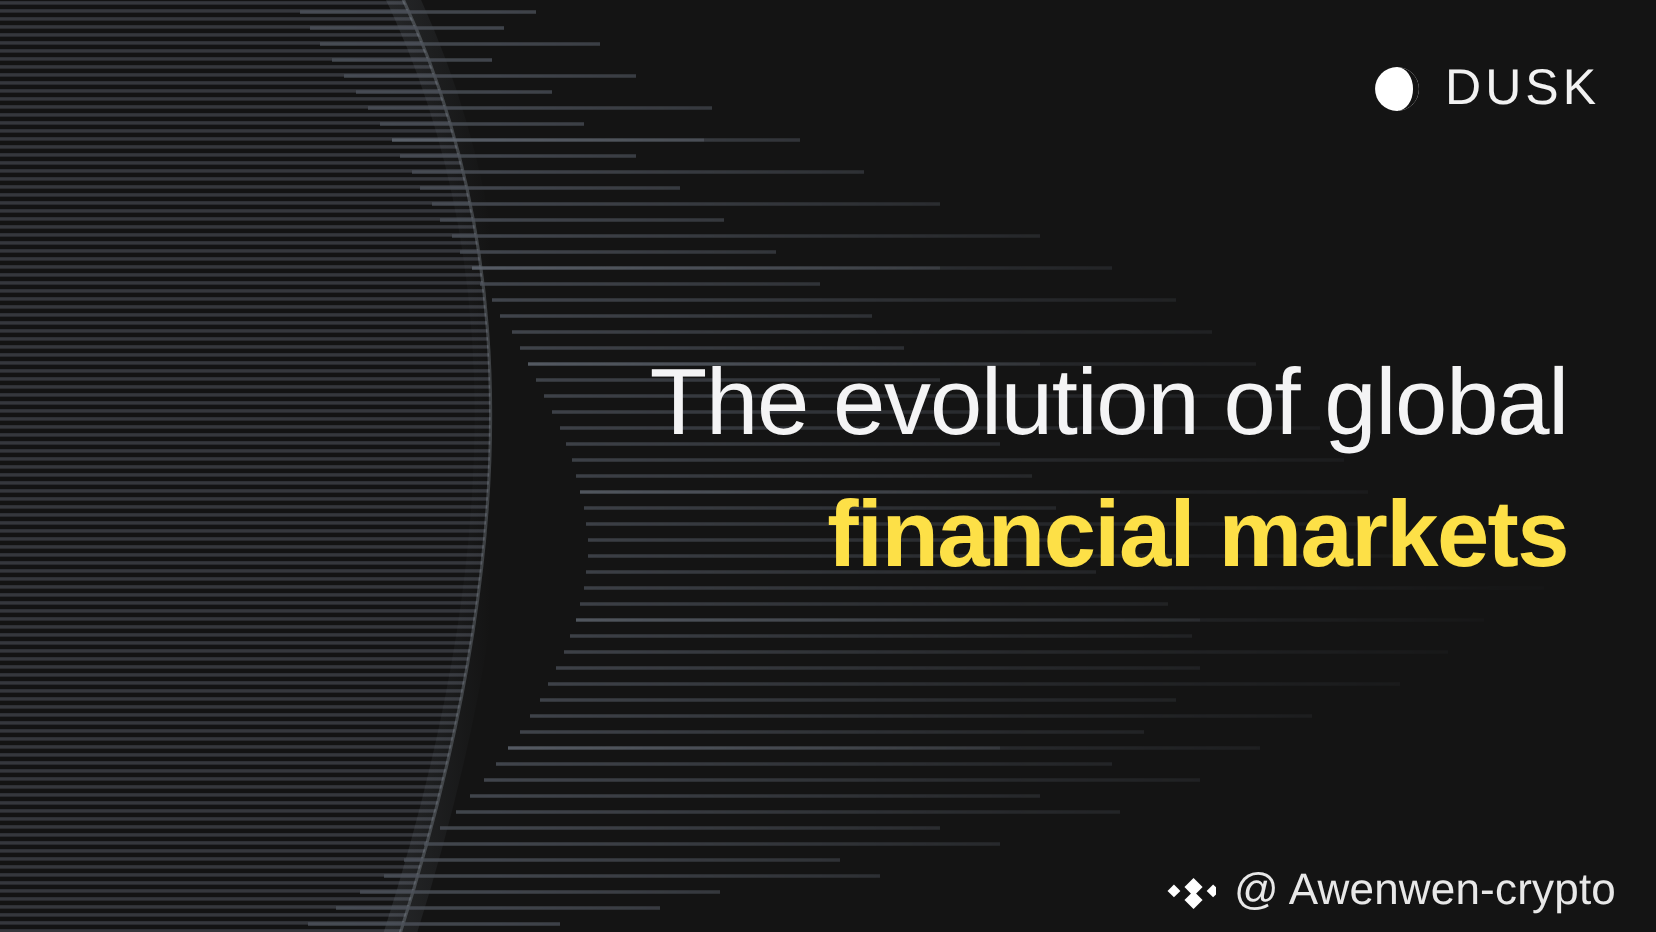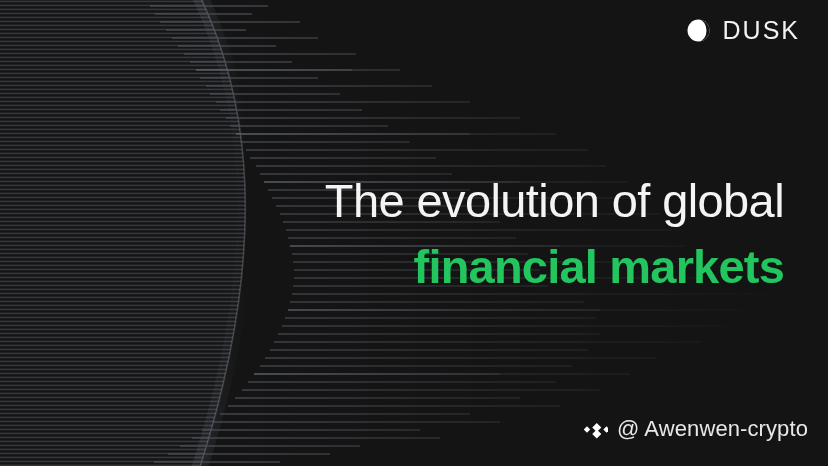--- a/index.html
+++ b/index.html
@@ -23,21 +23,21 @@
     position: absolute;
     inset: 0;
     width: 828px;
     height: 466px;
     display: block;
   }
 
   
   .brand {
     position: absolute;
-    top: 17px;
+    top: 31px;
     right: 28px;
     display: flex;
     align-items: center;
     gap: 11px;
   }
   .brand-mark {
     width: 27px;
     height: 27px;
     display: block;
   }
@@ -63,30 +63,30 @@
     font-size: 47px;
     line-height: 66px;
     white-space: nowrap;
     letter-spacing: -0.6px;
   }
   .headline-line.primary {
     color: #f4f4f5;
     font-weight: 400;
   }
   .headline-line.accent {
-    color: #22c55e;
+    color: #fde047;
     font-weight: 700;
     letter-spacing: -0.8px;
   }
 
   
   .watermark {
     position: absolute;
     right: 20px;
-    bottom: 24px;
+    bottom: 8px;
     display: flex;
     align-items: center;
     gap: 9px;
   }
   .watermark-mark {
     width: 27px;
     height: 27px;
     display: block;
   }
   .watermark-text {

